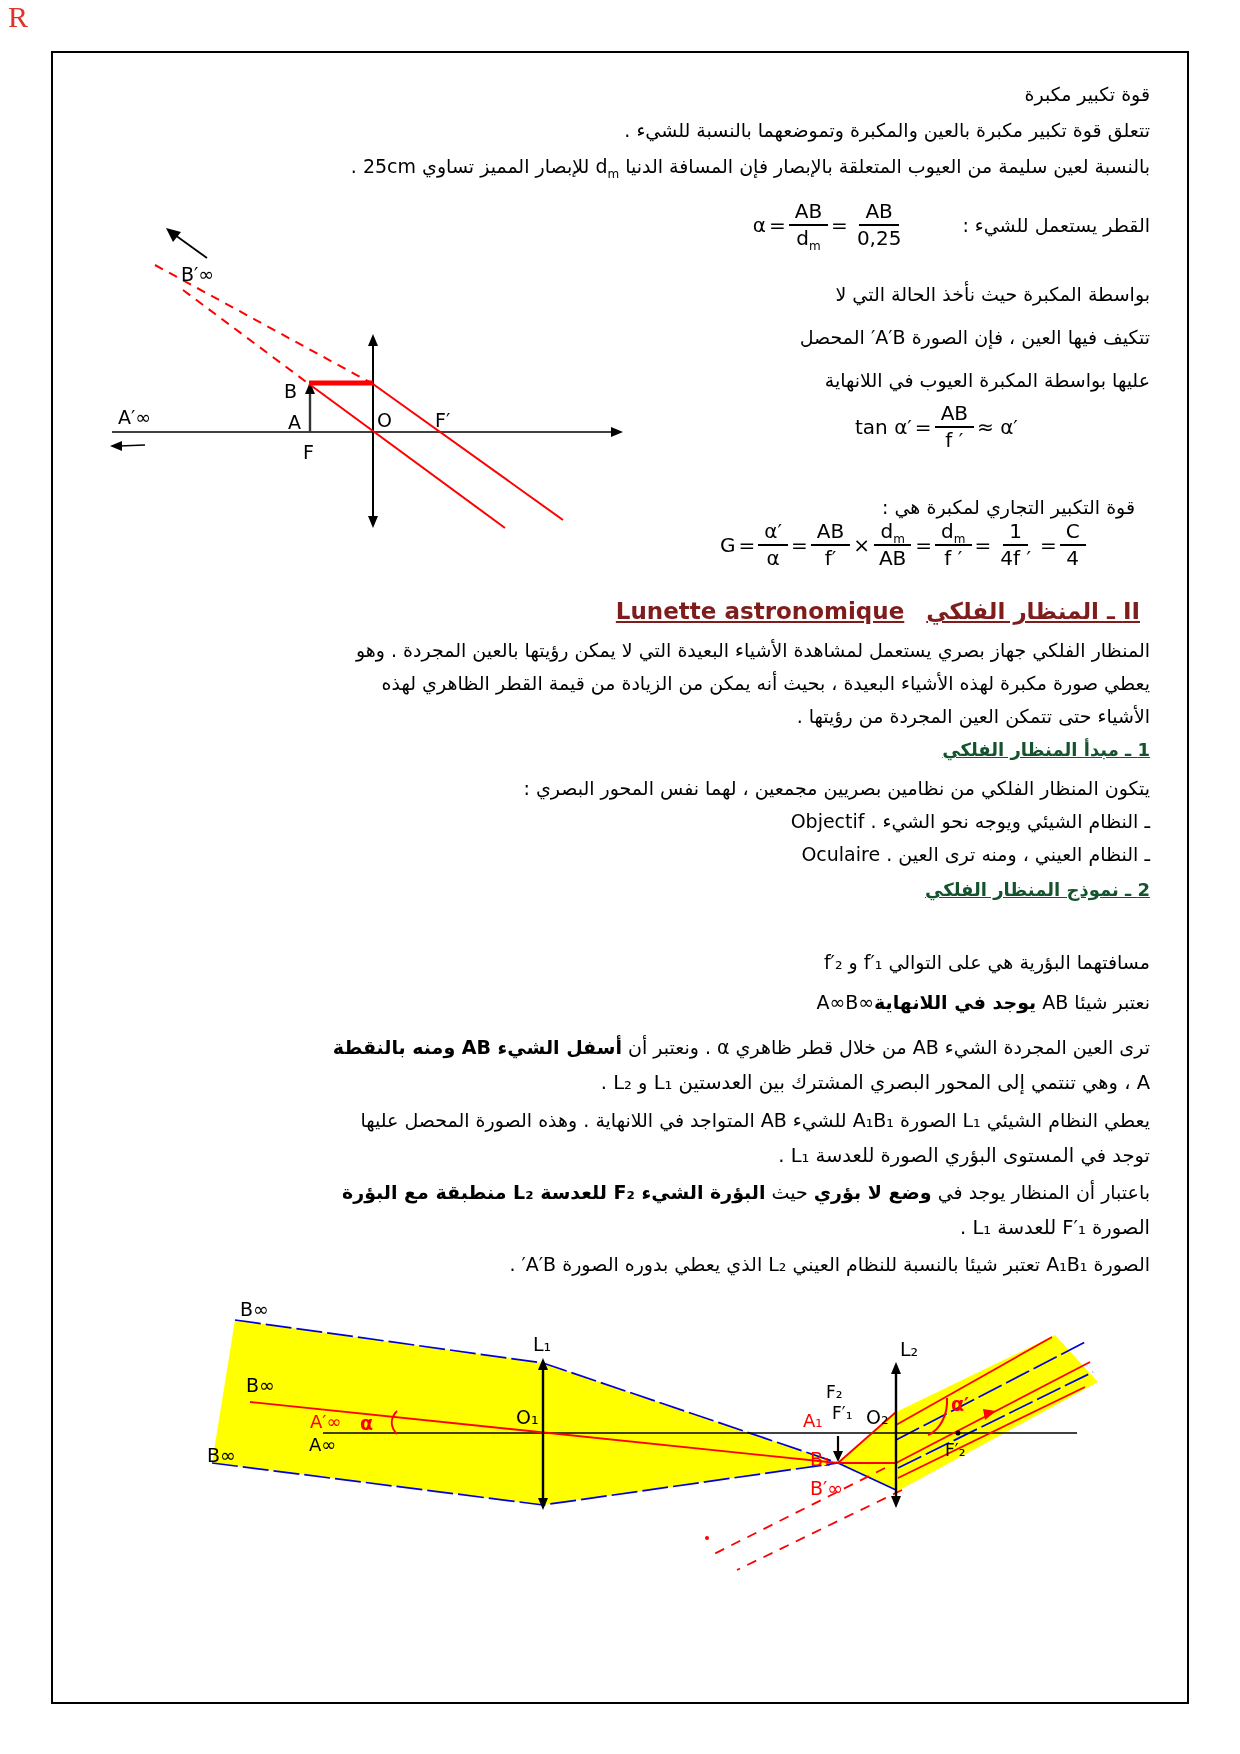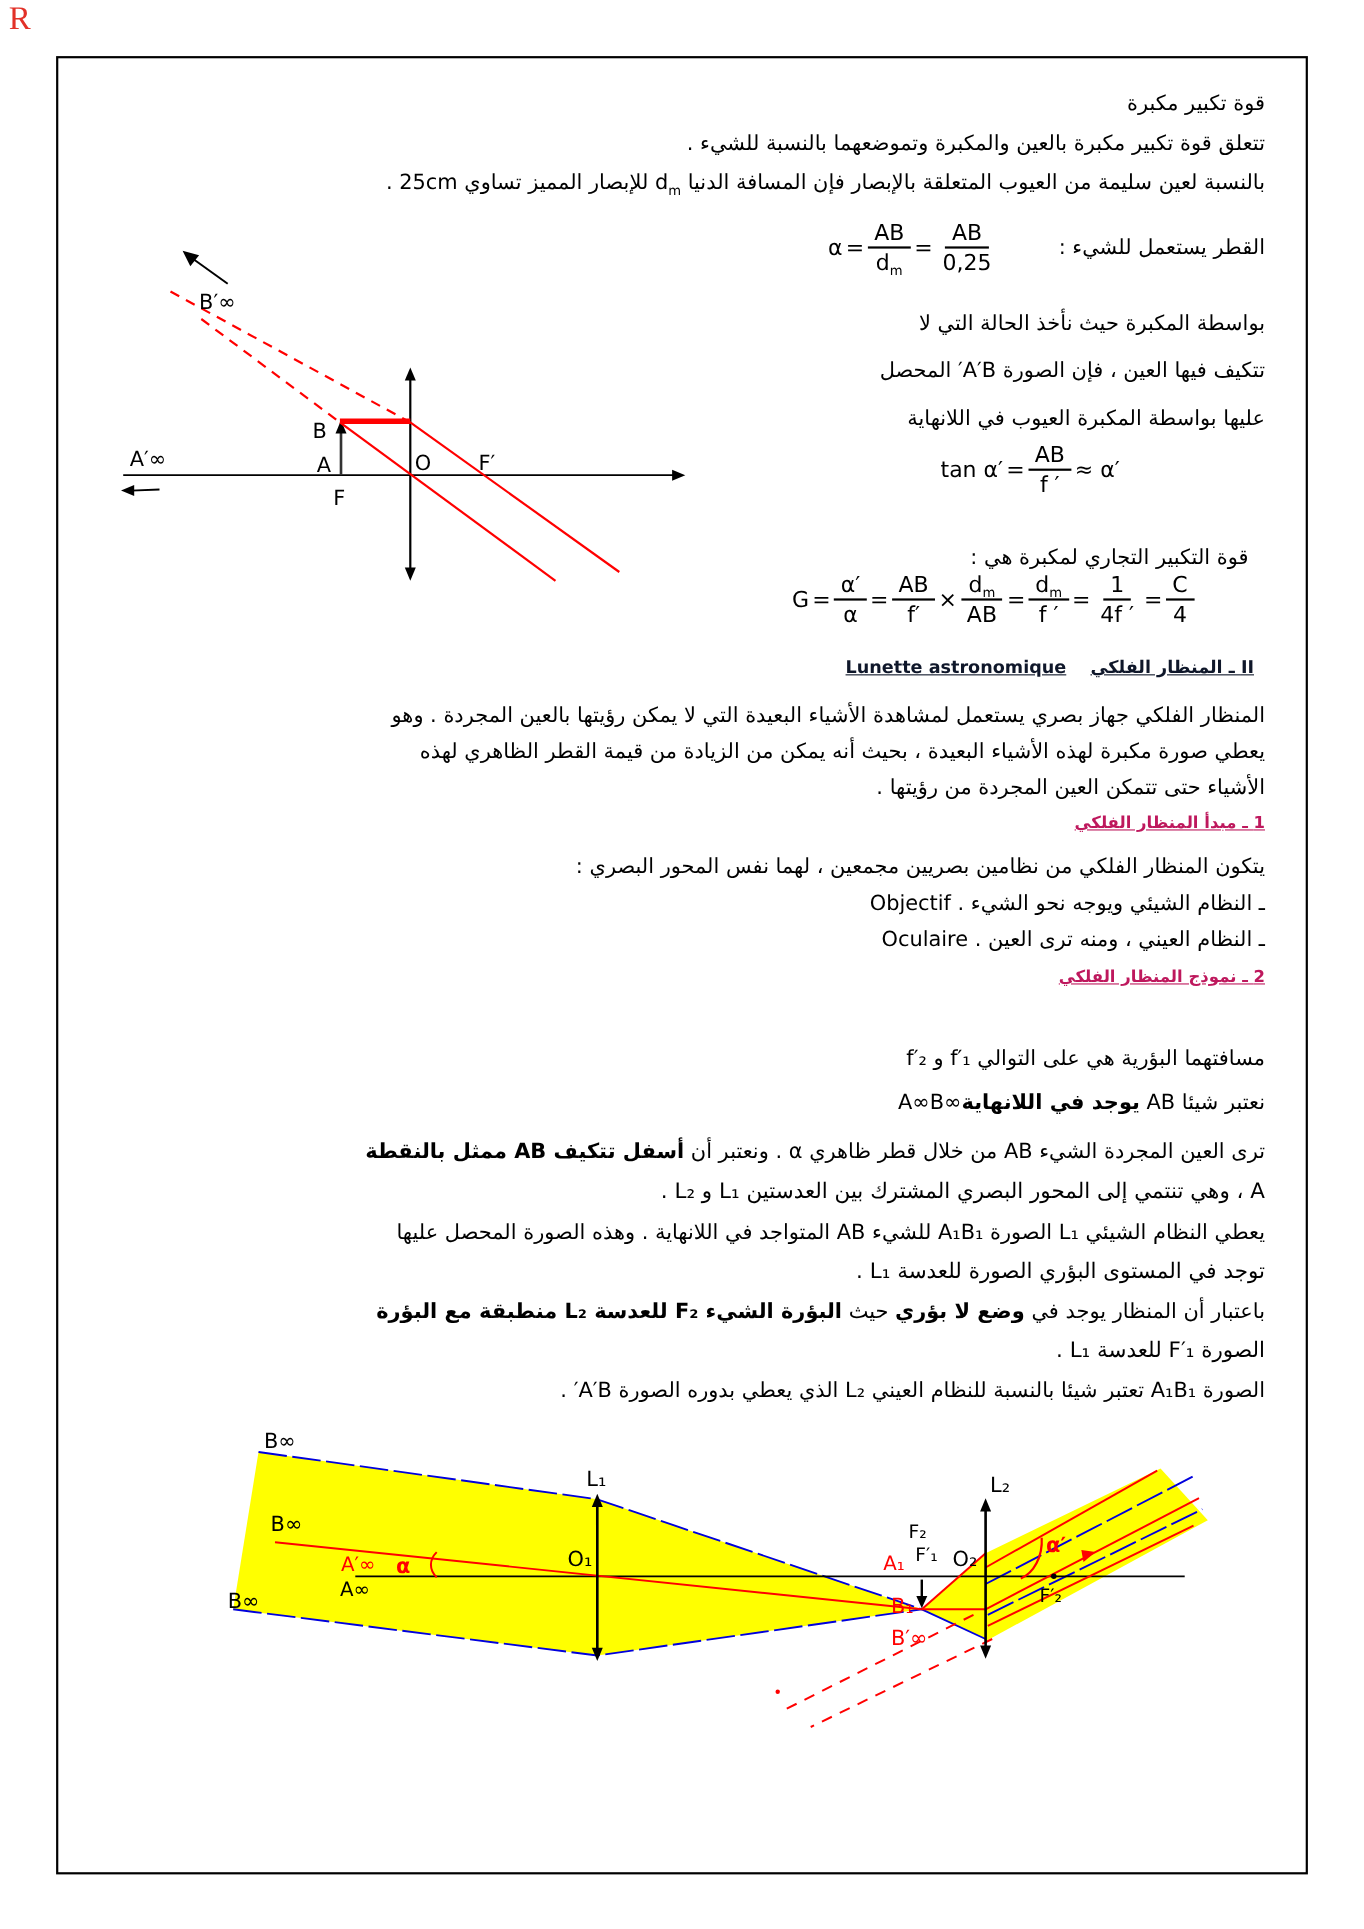--- a/index.html
+++ b/index.html
@@ -3,22 +3,22 @@
 <meta charset="utf-8">
 <style>
   html,body{margin:0;padding:0;background:#fff}
   .page{position:relative;width:1240px;height:1754px;background:#fff;overflow:hidden;
         font-family:"DejaVu Sans",sans-serif;color:#000}
   .frame{position:absolute;left:51px;top:51px;width:1134px;height:1649px;border:2px solid #000}
   .r-mark{position:absolute;left:8px;top:0;font-family:"Liberation Serif",serif;font-size:30px;color:#e23128}
   .line{position:absolute;direction:rtl;text-align:center;font-size:19px;white-space:nowrap;line-height:1.35}
   .b{font-weight:bold}
   .bold-line{font-weight:normal;font-size:19.5px}
-  .head2{color:#0f172a;font-weight:bold;font-size:16px;text-decoration:underline}
-  .subhead{color:#be185d;font-weight:bold;font-size:15px;text-decoration:underline}
+  .head2{color:#7f1d1d;font-weight:bold;font-size:23px;text-decoration:underline}
+  .subhead{color:#14532d;font-weight:bold;font-size:18px;text-decoration:underline}
   .fr-part{margin-left:4px;margin-right:22px}
   .row{position:absolute;display:flex;align-items:center;direction:rtl}
   .formula{direction:ltr;display:inline-flex;align-items:center;font-size:20px;white-space:nowrap}
   .formula.abs{position:absolute}
   .frac{display:inline-flex;flex-direction:column;align-items:center;margin:0 0}
   .num{padding:0 6px 1px;border-bottom:2px solid #000;text-align:center;line-height:1.15}
   .den{padding:1px 6px 0;text-align:center;line-height:1.15}
   .op{margin:0 3px}
   .fsub{font-size:12px;position:relative;top:5px}
   .ltr{direction:ltr;unicode-bidi:embed}
@@ -141,21 +141,21 @@
 
   <div class="line subhead" style="top:738px;right:90px">1 ـ مبدأ المنظار الفلكي</div>
   <div class="line" style="top:776px;right:90px">يتكون المنظار الفلكي من نظامين بصريين مجمعين ، لهما نفس المحور البصري :</div>
   <div class="line" style="top:809px;right:90px">ـ النظام الشيئي ويوجه نحو الشيء . Objectif</div>
   <div class="line" style="top:842px;right:90px">ـ النظام العيني ، ومنه ترى العين . Oculaire</div>
 
   <div class="line subhead" style="top:878px;right:90px">2 ـ نموذج المنظار الفلكي</div>
   <div class="line" style="top:950px;right:90px">مسافتهما البؤرية هي على التوالي f′₁ و f′₂</div>
   <div class="line" style="top:990px;right:90px"><span>نعتبر شيئا AB </span><span class="b">يوجد في اللانهاية</span><span class="ltr"> A∞B∞</span></div>
 
-  <div class="line" style="top:1035px;right:90px"><span>ترى العين المجردة الشيء AB من خلال قطر ظاهري α . ونعتبر أن </span><span class="b">أسفل تتكيف AB ممثل بالنقطة</span></div>
+  <div class="line" style="top:1035px;right:90px"><span>ترى العين المجردة الشيء AB من خلال قطر ظاهري α . ونعتبر أن </span><span class="b">أسفل الشيء AB ومنه بالنقطة</span></div>
   <div class="line bold-line" style="top:1070px;right:90px">A ، وهي تنتمي إلى المحور البصري المشترك بين العدستين L₁ و L₂ .</div>
   <div class="line" style="top:1108px;right:90px">يعطي النظام الشيئي L₁ الصورة A₁B₁ للشيء AB المتواجد في اللانهاية . وهذه الصورة المحصل عليها</div>
   <div class="line bold-line" style="top:1143px;right:90px">توجد في المستوى البؤري الصورة للعدسة L₁ .</div>
   <div class="line" style="top:1180px;right:90px"><span>باعتبار أن المنظار يوجد في </span><span class="b">وضع لا بؤري</span><span> حيث </span><span class="b">البؤرة الشيء F₂ للعدسة L₂ منطبقة مع البؤرة</span></div>
   <div class="line bold-line" style="top:1215px;right:90px">الصورة F′₁ للعدسة L₁ .</div>
   <div class="line" style="top:1252px;right:90px">الصورة A₁B₁ تعتبر شيئا بالنسبة للنظام العيني L₂ الذي يعطي بدوره الصورة A′B′ .</div>
 
   <svg style="left:150px;top:1280px" width="960" height="345" viewBox="0 0 960 345">
 
     <polygon points="85,40 393,83 688,183 393,225 62,183" fill="#ffff00"></polygon>

